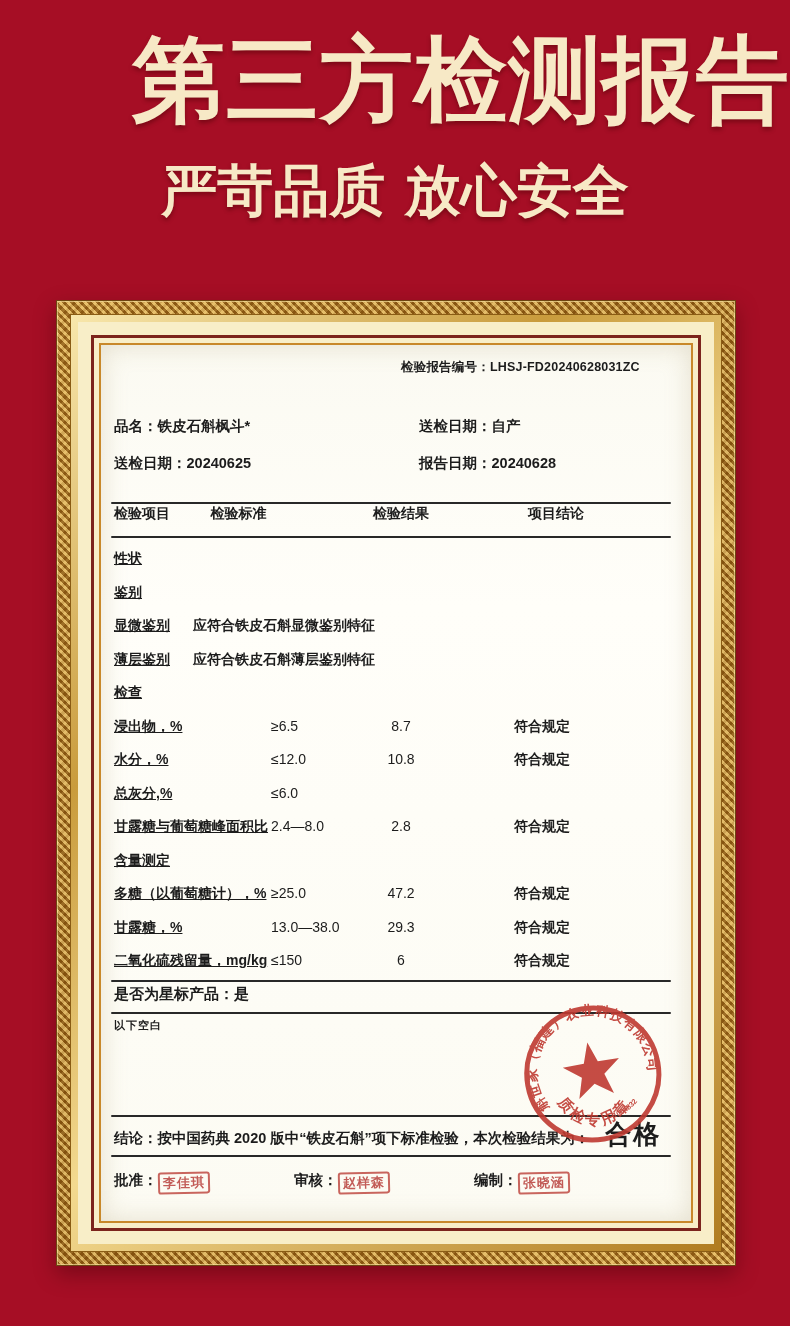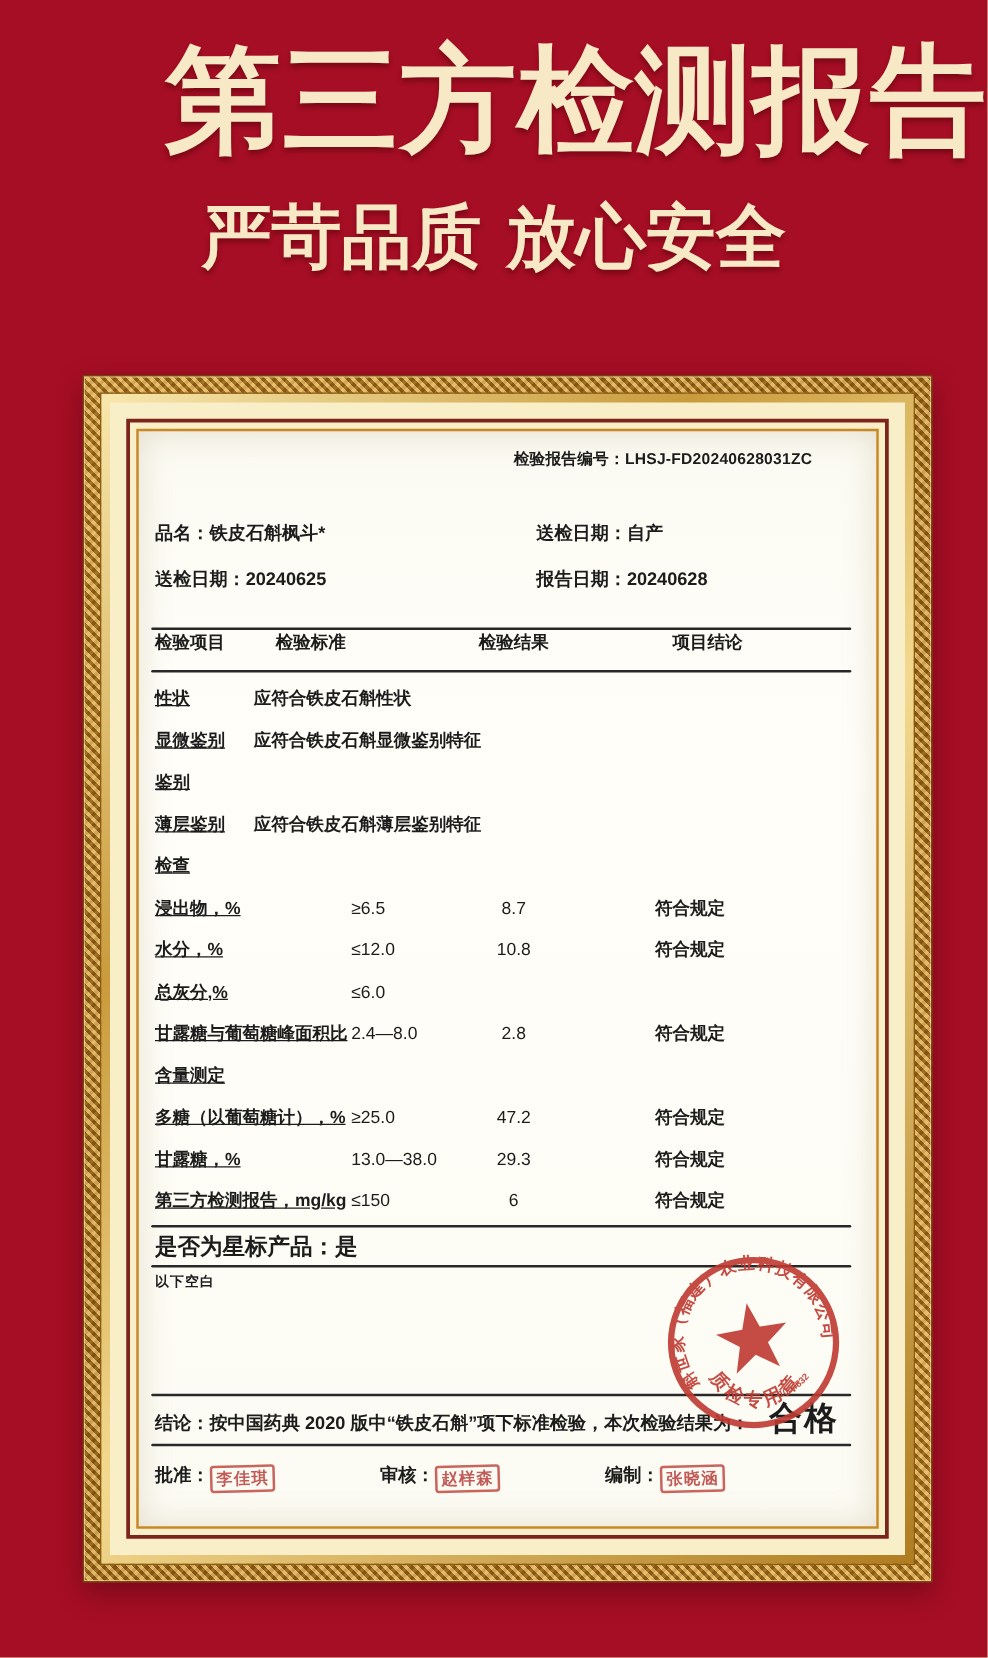--- a/index.html
+++ b/index.html
@@ -24,21 +24,20 @@
   
   .frame{
     position:absolute;left:56px;top:300px;width:680px;height:966px;
     box-sizing:border-box;padding:13px;
     background:
       repeating-linear-gradient(45deg, rgba(110,62,6,.50) 0 3px, rgba(250,219,140,.50) 3px 6px),
       repeating-linear-gradient(-45deg, rgba(110,62,6,.32) 0 3px, rgba(248,214,134,.32) 3px 6px),
       linear-gradient(135deg,#c89130,#a9731d 50%,#c89130);
     border:1px solid #6e4410;
     box-shadow:0 8px 20px rgba(55,0,8,.4), inset 0 0 0 1px rgba(255,235,170,.6);
-    margin-left:10px;
   }
   .bevel{
     height:100%;box-sizing:border-box;padding:7px;
     background:linear-gradient(135deg,#f8e7ac,#c99b3c 30%,#f3d98f 55%,#b07c20 100%);
     border:1px solid #8a5c14;
   }
   .mat{
     height:100%;box-sizing:border-box;padding:13px;
     background:#f8eec8;
   }
@@ -63,21 +62,21 @@
   .th1{left:13px;} .th2{left:95px;width:85px;text-align:center;}
   .th3{left:240px;width:120px;text-align:center;} .th4{left:427px;}
   .rows{position:absolute;top:197px;left:0;width:100%;}
   .t-row{position:relative;height:33.5px;line-height:33.5px;font-size:14px;}
   .t-row span{position:absolute;top:0;white-space:nowrap;}
   .c1{left:13px;font-weight:700;text-decoration:underline;}
   .c2.txt{left:92px;font-weight:600;}
   .c2.num{left:170px;font-weight:400;}
   .c3{left:240px;width:120px;text-align:center;font-weight:400;}
   .c4{left:413px;font-weight:700;}
-  .star-line{position:absolute;top:640px;left:13px;font-size:18px;font-weight:700;}
+  .star-line{position:absolute;top:640px;left:13px;font-size:15px;font-weight:700;}
   .blank-line{position:absolute;top:673px;left:13px;font-size:11px;font-weight:700;letter-spacing:1px;}
   .conclusion{position:absolute;top:772px;left:13px;font-size:14.5px;font-weight:700;white-space:nowrap;}
   .conclusion .res{font-size:26px;font-weight:700;margin-left:16px;letter-spacing:2px;}
   .footer{position:absolute;top:826px;left:0;width:100%;font-size:14.5px;font-weight:700;}
   .fgroup{position:absolute;top:0;white-space:nowrap;}
   .fg1{left:13px;} .fg2{left:193px;} .fg3{left:373px;}
   .seal-box{
     display:inline-block;border:2px solid #c04b44;color:#b8403c;border-radius:3px;
     font-size:13px;font-weight:700;padding:0 3px;letter-spacing:1px;
     transform:rotate(-1.5deg);opacity:.85;vertical-align:-2px;
@@ -118,33 +117,32 @@
             <span class="th1">检验项目</span>
             <span class="th2">检验标准</span>
             <span class="th3">检验结果</span>
             <span class="th4">项目结论</span>
           </div>
           <div class="rule" style="top:191px;"></div>
 
           <div class="rows">
               <div class="t-row">
                 <span class="c1">性状</span>
-                <span class="c2 txt">应符合铁皮石斛性状</span>
+                <span class="c3"></span>
+                <span class="c4"></span>
+              </div>
+              <div class="t-row">
+                <span class="c1">鉴别</span>
+                <span class="c2 txt"></span>
                 <span class="c3"></span>
                 <span class="c4"></span>
               </div>
               <div class="t-row">
                 <span class="c1">显微鉴别</span>
                 <span class="c2 txt">应符合铁皮石斛显微鉴别特征</span>
-                <span class="c3"></span>
-                <span class="c4"></span>
-              </div>
-              <div class="t-row">
-                <span class="c1">鉴别</span>
-                <span class="c2 txt"></span>
                 <span class="c3"></span>
                 <span class="c4"></span>
               </div>
               <div class="t-row">
                 <span class="c1">薄层鉴别</span>
                 <span class="c2 txt">应符合铁皮石斛薄层鉴别特征</span>
                 <span class="c3"></span>
                 <span class="c4"></span>
               </div>
               <div class="t-row">
@@ -189,21 +187,21 @@
                 <span class="c3">47.2</span>
                 <span class="c4">符合规定</span>
               </div>
               <div class="t-row">
                 <span class="c1">甘露糖，%</span>
                 <span class="c2 num">13.0—38.0</span>
                 <span class="c3">29.3</span>
                 <span class="c4">符合规定</span>
               </div>
               <div class="t-row">
-                <span class="c1">第三方检测报告，mg/kg</span>
+                <span class="c1">二氧化硫残留量，mg/kg</span>
                 <span class="c2 num">≤150</span>
                 <span class="c3">6</span>
                 <span class="c4">符合规定</span>
               </div>
             </div>
 
           <div class="rule" style="top:635px;"></div>
           <div class="star-line">是否为星标产品：是</div>
           <div class="rule" style="top:667px;"></div>
 

